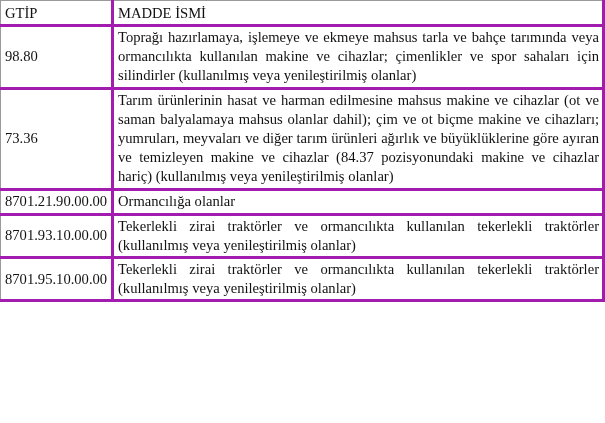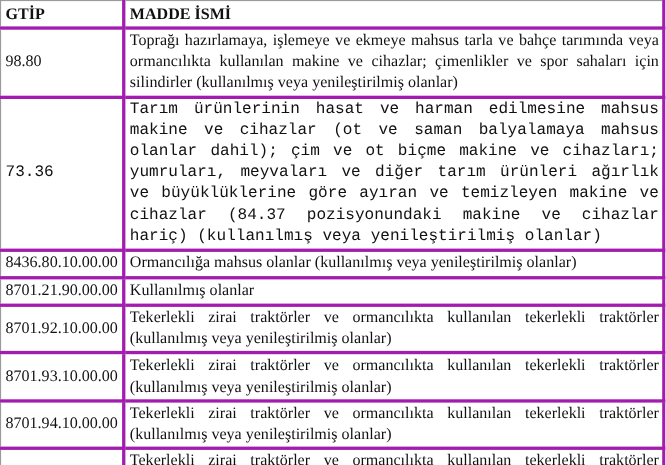--- a/index.html
+++ b/index.html
@@ -24,39 +24,39 @@
     }
     table.gtip-table col.c-code { width: 112px; }
     table.gtip-table col.c-name { width: 491px; }
     table.gtip-table th,
     table.gtip-table td {
       border: 3px solid #a21caf;
       padding: 1px 3px 1px 4px;
       vertical-align: middle;
     }
     table.gtip-table th {
-      font-weight: bold;
+      font-weight: normal;
       text-align: left;
       height: 21px;
       padding-top: 2px;
       padding-bottom: 0;
     }
     table.gtip-table td.code {
       white-space: nowrap;
       padding-left: 4px;
       padding-right: 2px;
     }
     table.gtip-table td.name {
       text-align: justify;
       text-align-last: left;
     }
     tr.r-single td { height: 20px; }
     tr.r-double td { height: 38px; }
     tr.r-triple td { height: 56px; }
-    tr.r-five td { height: 94px; font-family: Liberation Mono, monospace; }
+    tr.r-five td { height: 94px; }
     table.gtip-table tr:first-child th { border-top: 1px solid #9a9a9a; }
     table.gtip-table th:first-child,
     table.gtip-table td:first-child { border-left: 1px solid #9a9a9a; }
   </style>
 </head>
 <body>
 
 <table class="gtip-table">
   <colgroup>
     <col class="c-code">
@@ -71,37 +71,25 @@
   <tbody>
     <tr class="r-triple">
       <td class="code">98.80</td>
       <td class="name">Toprağı hazırlamaya, işlemeye ve ekmeye mahsus tarla ve bahçe tarımında veya ormancılıkta kullanılan makine ve cihazlar; çimenlikler ve spor sahaları için silindirler (kullanılmış veya yenileştirilmiş olanlar)</td>
     </tr>
     <tr class="r-five">
       <td class="code">73.36</td>
       <td class="name">Tarım ürünlerinin hasat ve harman edilmesine mahsus makine ve cihazlar (ot ve saman balyalamaya mahsus olanlar dahil); çim ve ot biçme makine ve cihazları; yumruları, meyvaları ve diğer tarım ürünleri ağırlık ve büyüklüklerine göre ayıran ve temizleyen makine ve cihazlar (84.37 pozisyonundaki makine ve cihazlar hariç) (kullanılmış veya yenileştirilmiş olanlar)</td>
     </tr>
     <tr class="r-single">
-      <td class="code">8436.80.10.00.00</td>
-      <td class="name">Ormancılığa mahsus olanlar (kullanılmış veya yenileştirilmiş olanlar)</td>
-    </tr>
-    <tr class="r-single">
       <td class="code">8701.21.90.00.00</td>
-      <td class="name">Kullanılmış olanlar</td>
-    </tr>
-    <tr class="r-double">
-      <td class="code">8701.92.10.00.00</td>
-      <td class="name">Tekerlekli zirai traktörler ve ormancılıkta kullanılan tekerlekli traktörler (kullanılmış veya yenileştirilmiş olanlar)</td>
+      <td class="name">Ormancılığa olanlar</td>
     </tr>
     <tr class="r-double">
       <td class="code">8701.93.10.00.00</td>
-      <td class="name">Tekerlekli zirai traktörler ve ormancılıkta kullanılan tekerlekli traktörler (kullanılmış veya yenileştirilmiş olanlar)</td>
-    </tr>
-    <tr class="r-double">
-      <td class="code">8701.94.10.00.00</td>
       <td class="name">Tekerlekli zirai traktörler ve ormancılıkta kullanılan tekerlekli traktörler (kullanılmış veya yenileştirilmiş olanlar)</td>
     </tr>
     <tr class="r-double">
       <td class="code">8701.95.10.00.00</td>
       <td class="name">Tekerlekli zirai traktörler ve ormancılıkta kullanılan tekerlekli traktörler (kullanılmış veya yenileştirilmiş olanlar)</td>
     </tr>
   </tbody>
 </table>
 
 </body></html>

